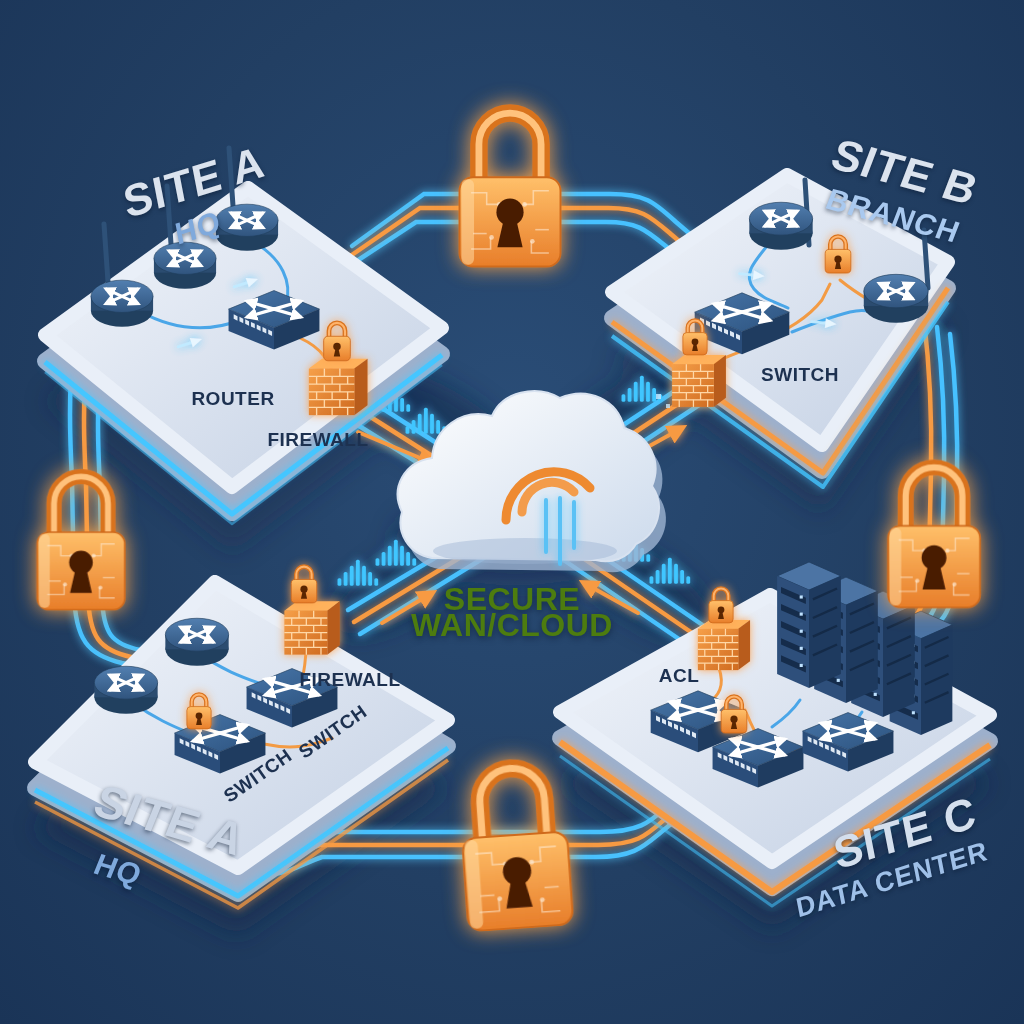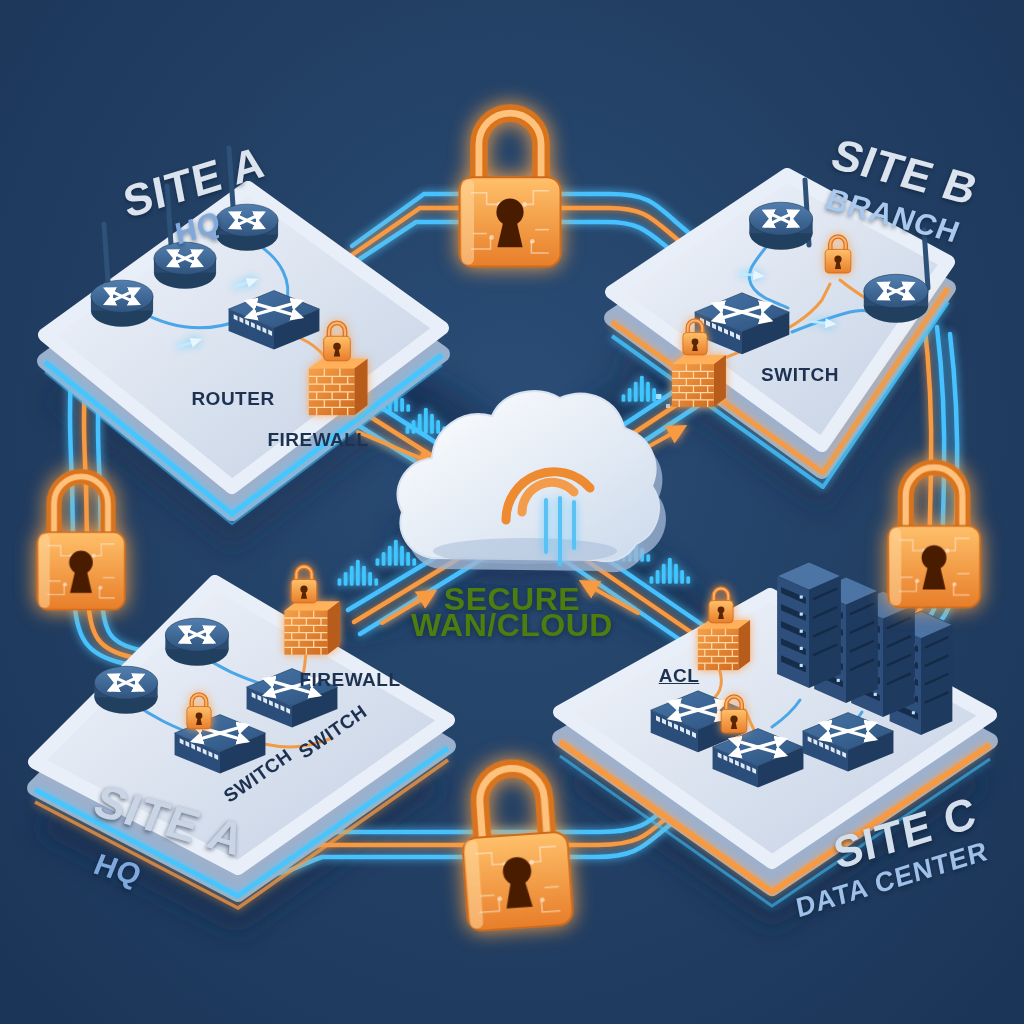--- a/index.html
+++ b/index.html
@@ -427,18 +427,18 @@
 
 <div class="lbl site-name" style="left:905px;top:833px;transform:translate(-50%,-50%) rotate(-17deg) skewX(-6deg);color:#d4dfed;">SITE C</div>
 <div class="lbl site-sub" style="left:892px;top:880px;transform:translate(-50%,-50%) rotate(-17deg) skewX(-6deg);font-size:27px;color:#9fc0e8;">DATA CENTER</div>
 
 <div class="lbl dev-lbl" style="left:233px;top:399px;">ROUTER</div>
 <div class="lbl dev-lbl" style="left:318px;top:440px;">FIREWALL</div>
 <div class="lbl dev-lbl" style="left:800px;top:375px;">SWITCH</div>
 <div class="lbl dev-lbl" style="left:258px;top:776px;transform:translate(-50%,-50%) rotate(-35deg);">SWITCH</div>
 <div class="lbl dev-lbl" style="left:333px;top:732px;transform:translate(-50%,-50%) rotate(-35deg);">SWITCH</div>
 <div class="lbl dev-lbl" style="left:350px;top:680px;">FIREWALL</div>
-<div class="lbl dev-lbl" style="left:679px;top:676px;text-decoration:underline;">ACL</div>
+<div class="lbl dev-lbl" style="left:679px;top:676px;">ACL</div>
 
 <div class="lbl cloud-lbl" style="left:512px;top:599px;">SECURE</div>
 <div class="lbl cloud-lbl" style="left:512px;top:625px;">WAN/CLOUD</div>
 
 </div>
 
 </body></html>

